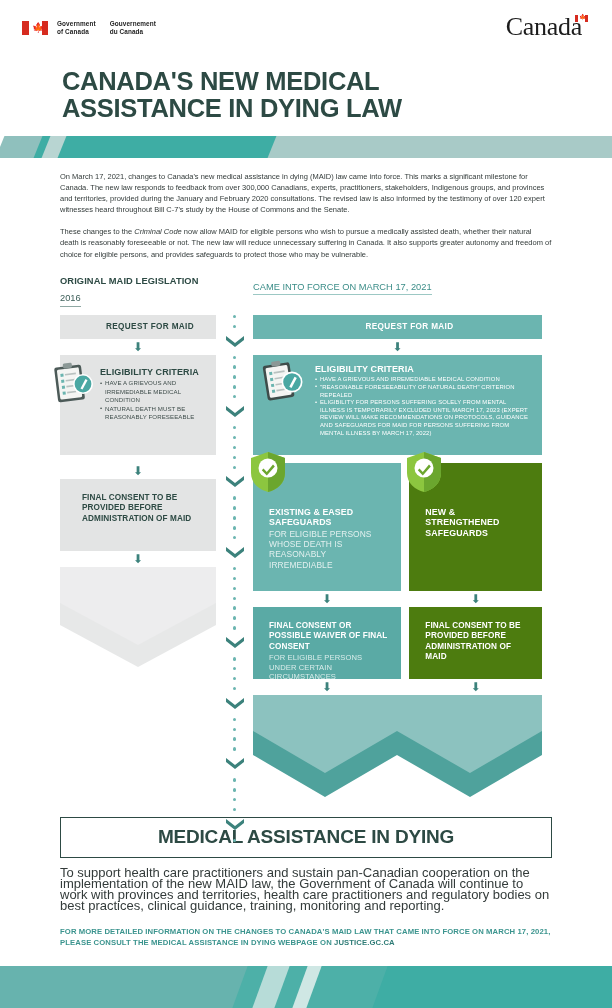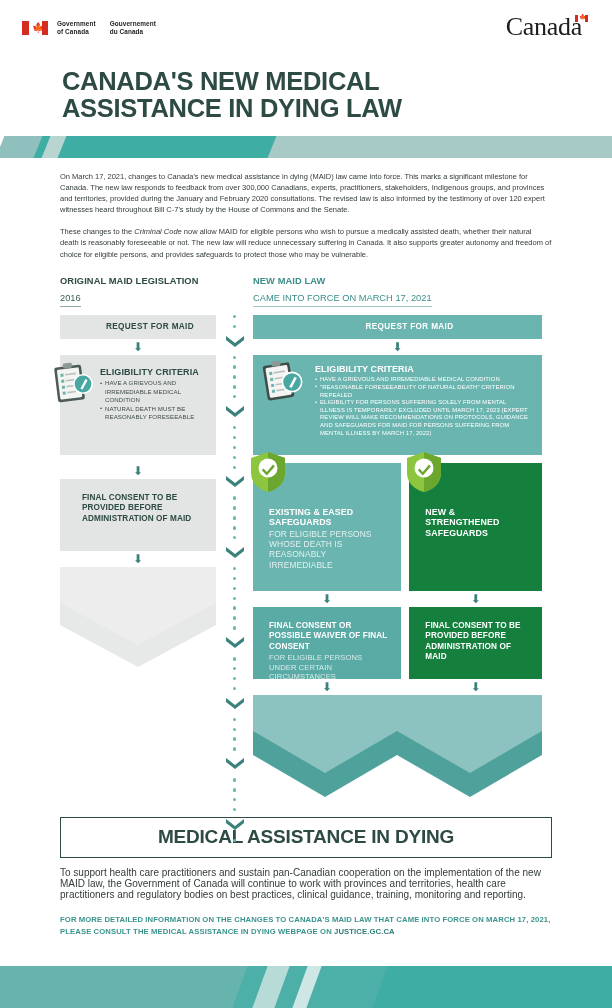--- a/index.html
+++ b/index.html
@@ -64,21 +64,21 @@
   .col-left { width: 156px; }
   .col-conn { width: 37px; position: relative; }
   .col-mid { width: 156px; border-radius: 22px; }
   .col-midgap { width: 9px; }
   .col-right { width: 140px; }
   .col-wideright { width: 289px; }
 
   .box { position: relative; }
   .box.grey { background: #e3e4e4; }
   .box.teal { background: #6bb5b0; }
-  .box.teal-d { background: #15803d; }
+  .box.teal-d { background: #4d7c0f; }
   .box.teal-m { background: #5aaaa5; }
 
   .bar { height: 24px; display: flex; align-items: center; justify-content: center; }
   .bar-label { font-size: 8.2px; font-weight: bold; letter-spacing: .35px; padding-left: 24px; }
   .bar.grey .bar-label { color: #2d4a44; }
   .bar.teal .bar-label { color: #ffffff; }
 
   .arrow-sm { text-align: center; height: 16px; line-height: 16px; color: #3c827c; font-size: 12px; }
 
   .elig-left { height: 100px; padding: 12px 10px 0 40px; }
@@ -122,21 +122,21 @@
   .funnel { height: 110px; position: relative; overflow: hidden; }
 
   
   .conn-track { position: absolute; left: 50%; top: 0; bottom: 0; transform: translateX(-50%); width: 20px; }
   .conn-dot { width: 3.4px; height: 3.4px; border-radius: 50%; background: #6bb5b0; margin: 0 auto 6.5px auto; }
   .dchev { width: 20px; height: 15px; margin: 0 auto 6px auto; }
 
   
   .maid-banner { margin: 12px 60px 0 60px; border: 1.4px solid #2d4a44; height: 41px; display: flex; align-items: center; justify-content: center; }
   .maid-banner span { font-size: 19px; font-weight: bold; color: #2d4a44; letter-spacing: -.2px; }
-  .foot-p { padding: 9px 60px 0 60px; font-size: 10px; line-height: 11.2px; color: #333b3a; }
+  .foot-p { padding: 9px 60px 0 60px; font-size: 13px; line-height: 11.2px; color: #333b3a; }
   .foot-cta { padding: 14px 60px 0 60px; font-size: 7.7px; line-height: 11.4px; font-weight: bold; color: #3b948e; letter-spacing: .1px; }
   .foot-cta b { color: #2f7c77; }
 </style>
 </head>
 <body>
 
 <div class="logobar">
   <div class="goc-sig">
     <div class="flag">
       <div class="band l"></div>
@@ -183,21 +183,20 @@
 
 <div class="flow">
 
   <div class="col-heads">
     <div class="ch-left">
       <div class="ch-title">ORIGINAL MAID LEGISLATION</div>
       <div class="ch-sub">2016</div>
     </div>
     <div class="ch-gap"></div>
     <div class="ch-right">
-      <div class="ch-title" style="color:#3b8d88;">NEW MAID LAW</div>
       <div class="ch-sub">CAME INTO FORCE ON MARCH 17, 2021</div>
     </div>
   </div>
 
   <div class="rows">
 
     <div class="col col-left">
       <div class="box grey bar grey">
         <span class="bar-label">REQUEST FOR MAID</span>
       </div>

